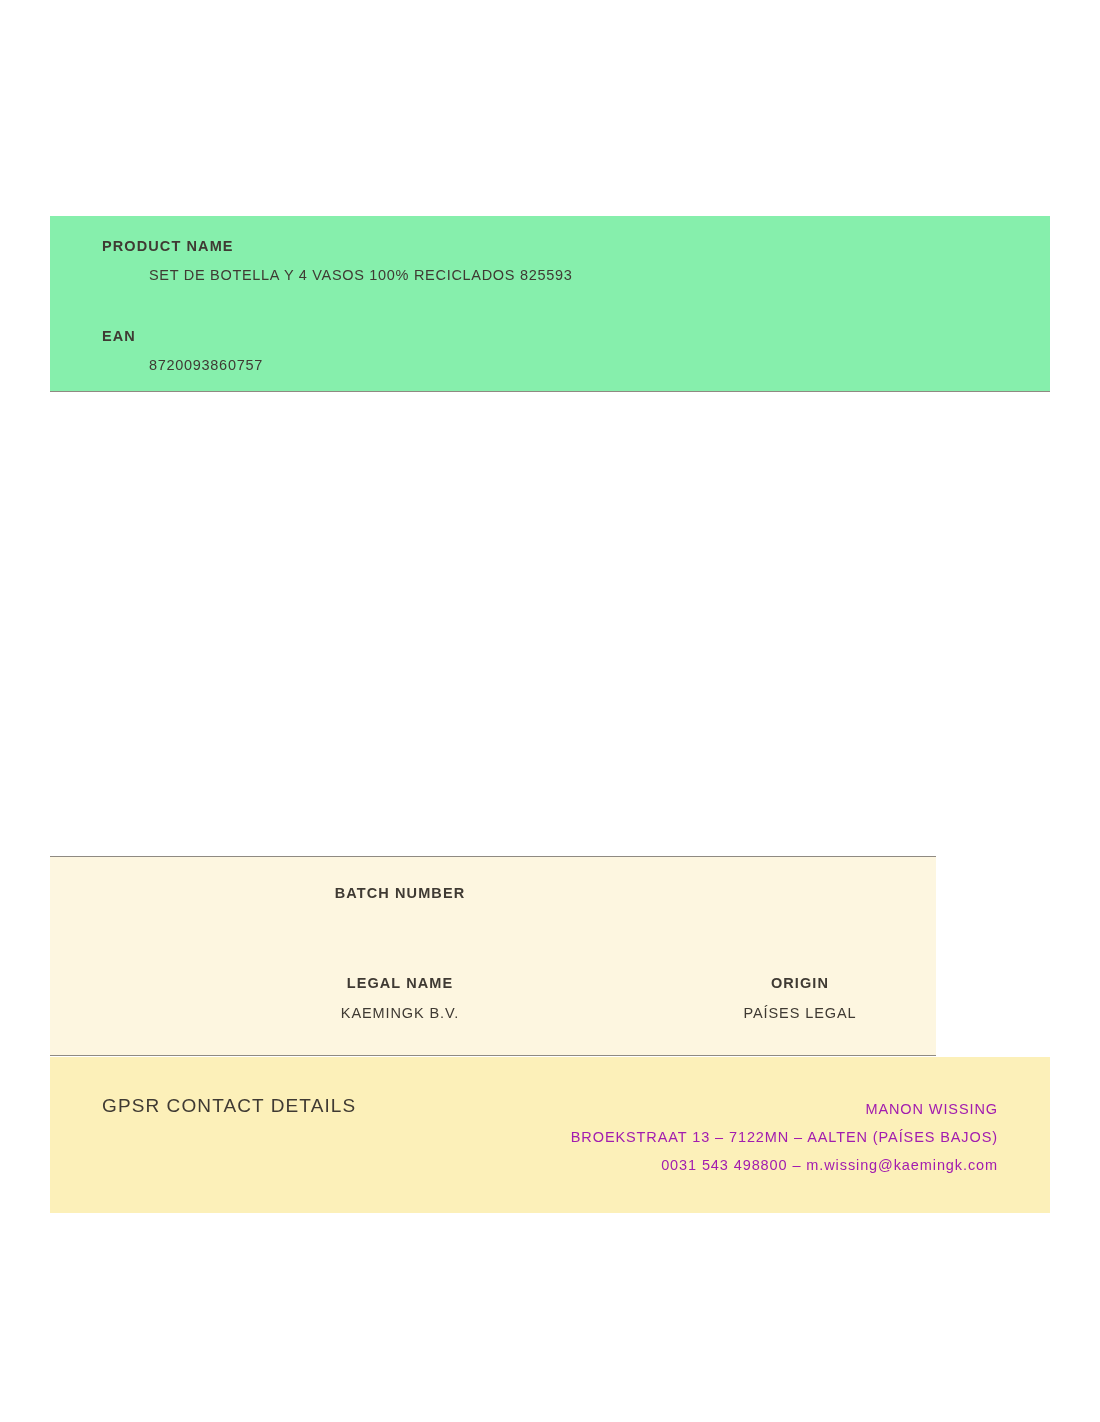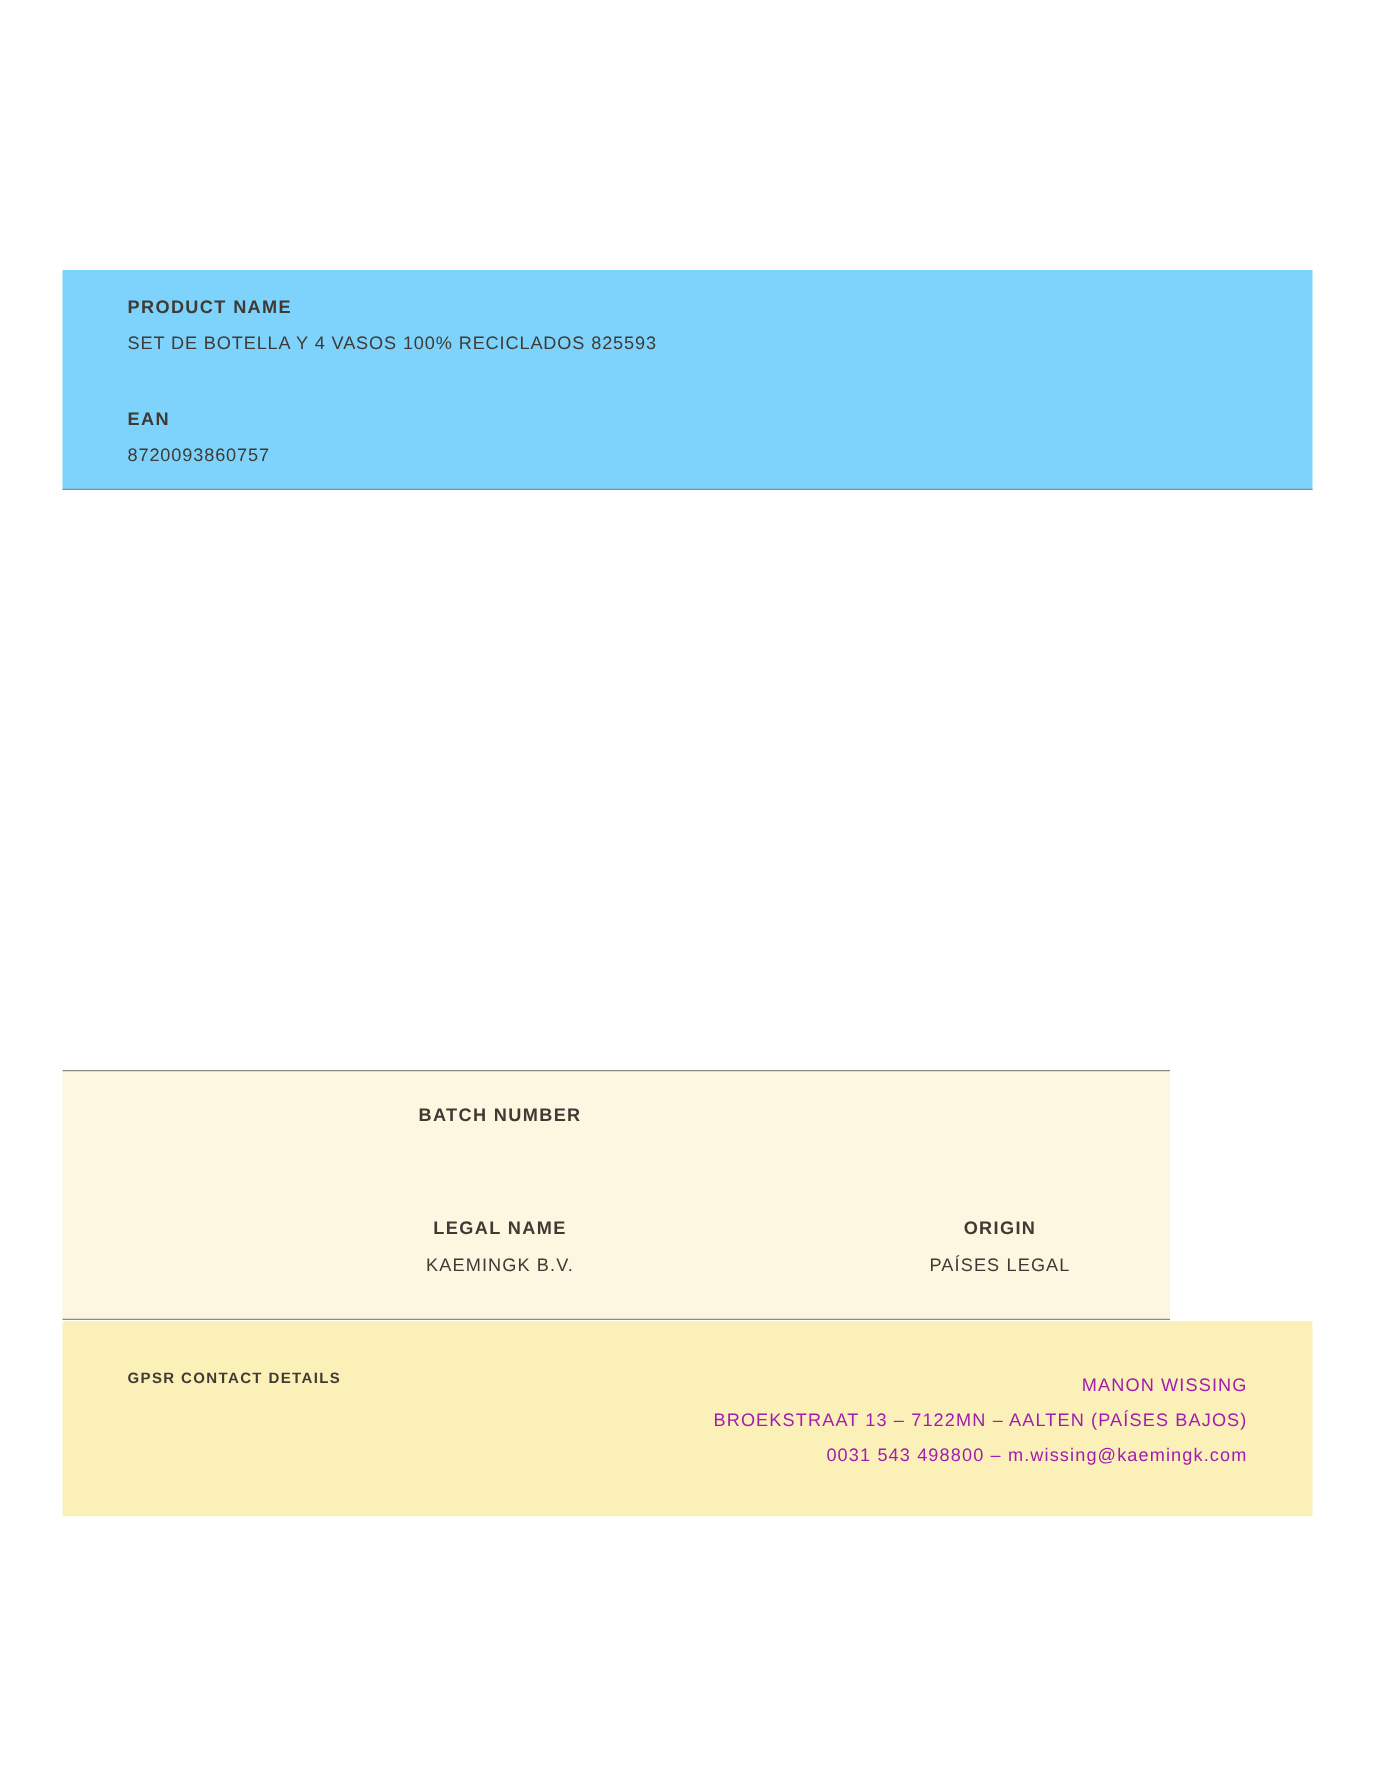--- a/index.html
+++ b/index.html
@@ -21,35 +21,36 @@
     background: #ffffff;
   }
 
   
   .product-block {
     position: absolute;
     left: 50px;
     top: 216px;
     width: 1000px;
     height: 176px;
-    background: #7dd3fc;
+    background: #86efac;
     border-bottom: 1px solid #8f8a82;
     box-sizing: border-box;
   }
   .field-label {
     font-size: 14.5px;
     font-weight: bold;
     letter-spacing: 1.1px;
     color: #3f3a33;
   }
   .field-value {
     font-size: 14.5px;
     letter-spacing: 0.7px;
     color: #3f3a33;
     font-weight: normal;
+    margin-left: 47px;
   }
   .product-name-label {
     position: absolute;
     left: 52px;
     top: 22px;
   }
   .product-name-value {
     position: absolute;
     left: 52px;
     top: 51px;
@@ -104,22 +105,22 @@
     top: 1057px;
     width: 1000px;
     height: 156px;
     background: #fcf0b9;
     box-sizing: border-box;
   }
   .gpsr-label {
     position: absolute;
     left: 52px;
     top: 38px;
-    font-size: 12px;
-    font-weight: bold;
+    font-size: 19px;
+    font-weight: normal;
     letter-spacing: 1.1px;
   }
   .gpsr-lines {
     position: absolute;
     right: 52px;
     top: 38px;
     text-align: right;
   }
   .gpsr-line {
     font-size: 14.5px;

